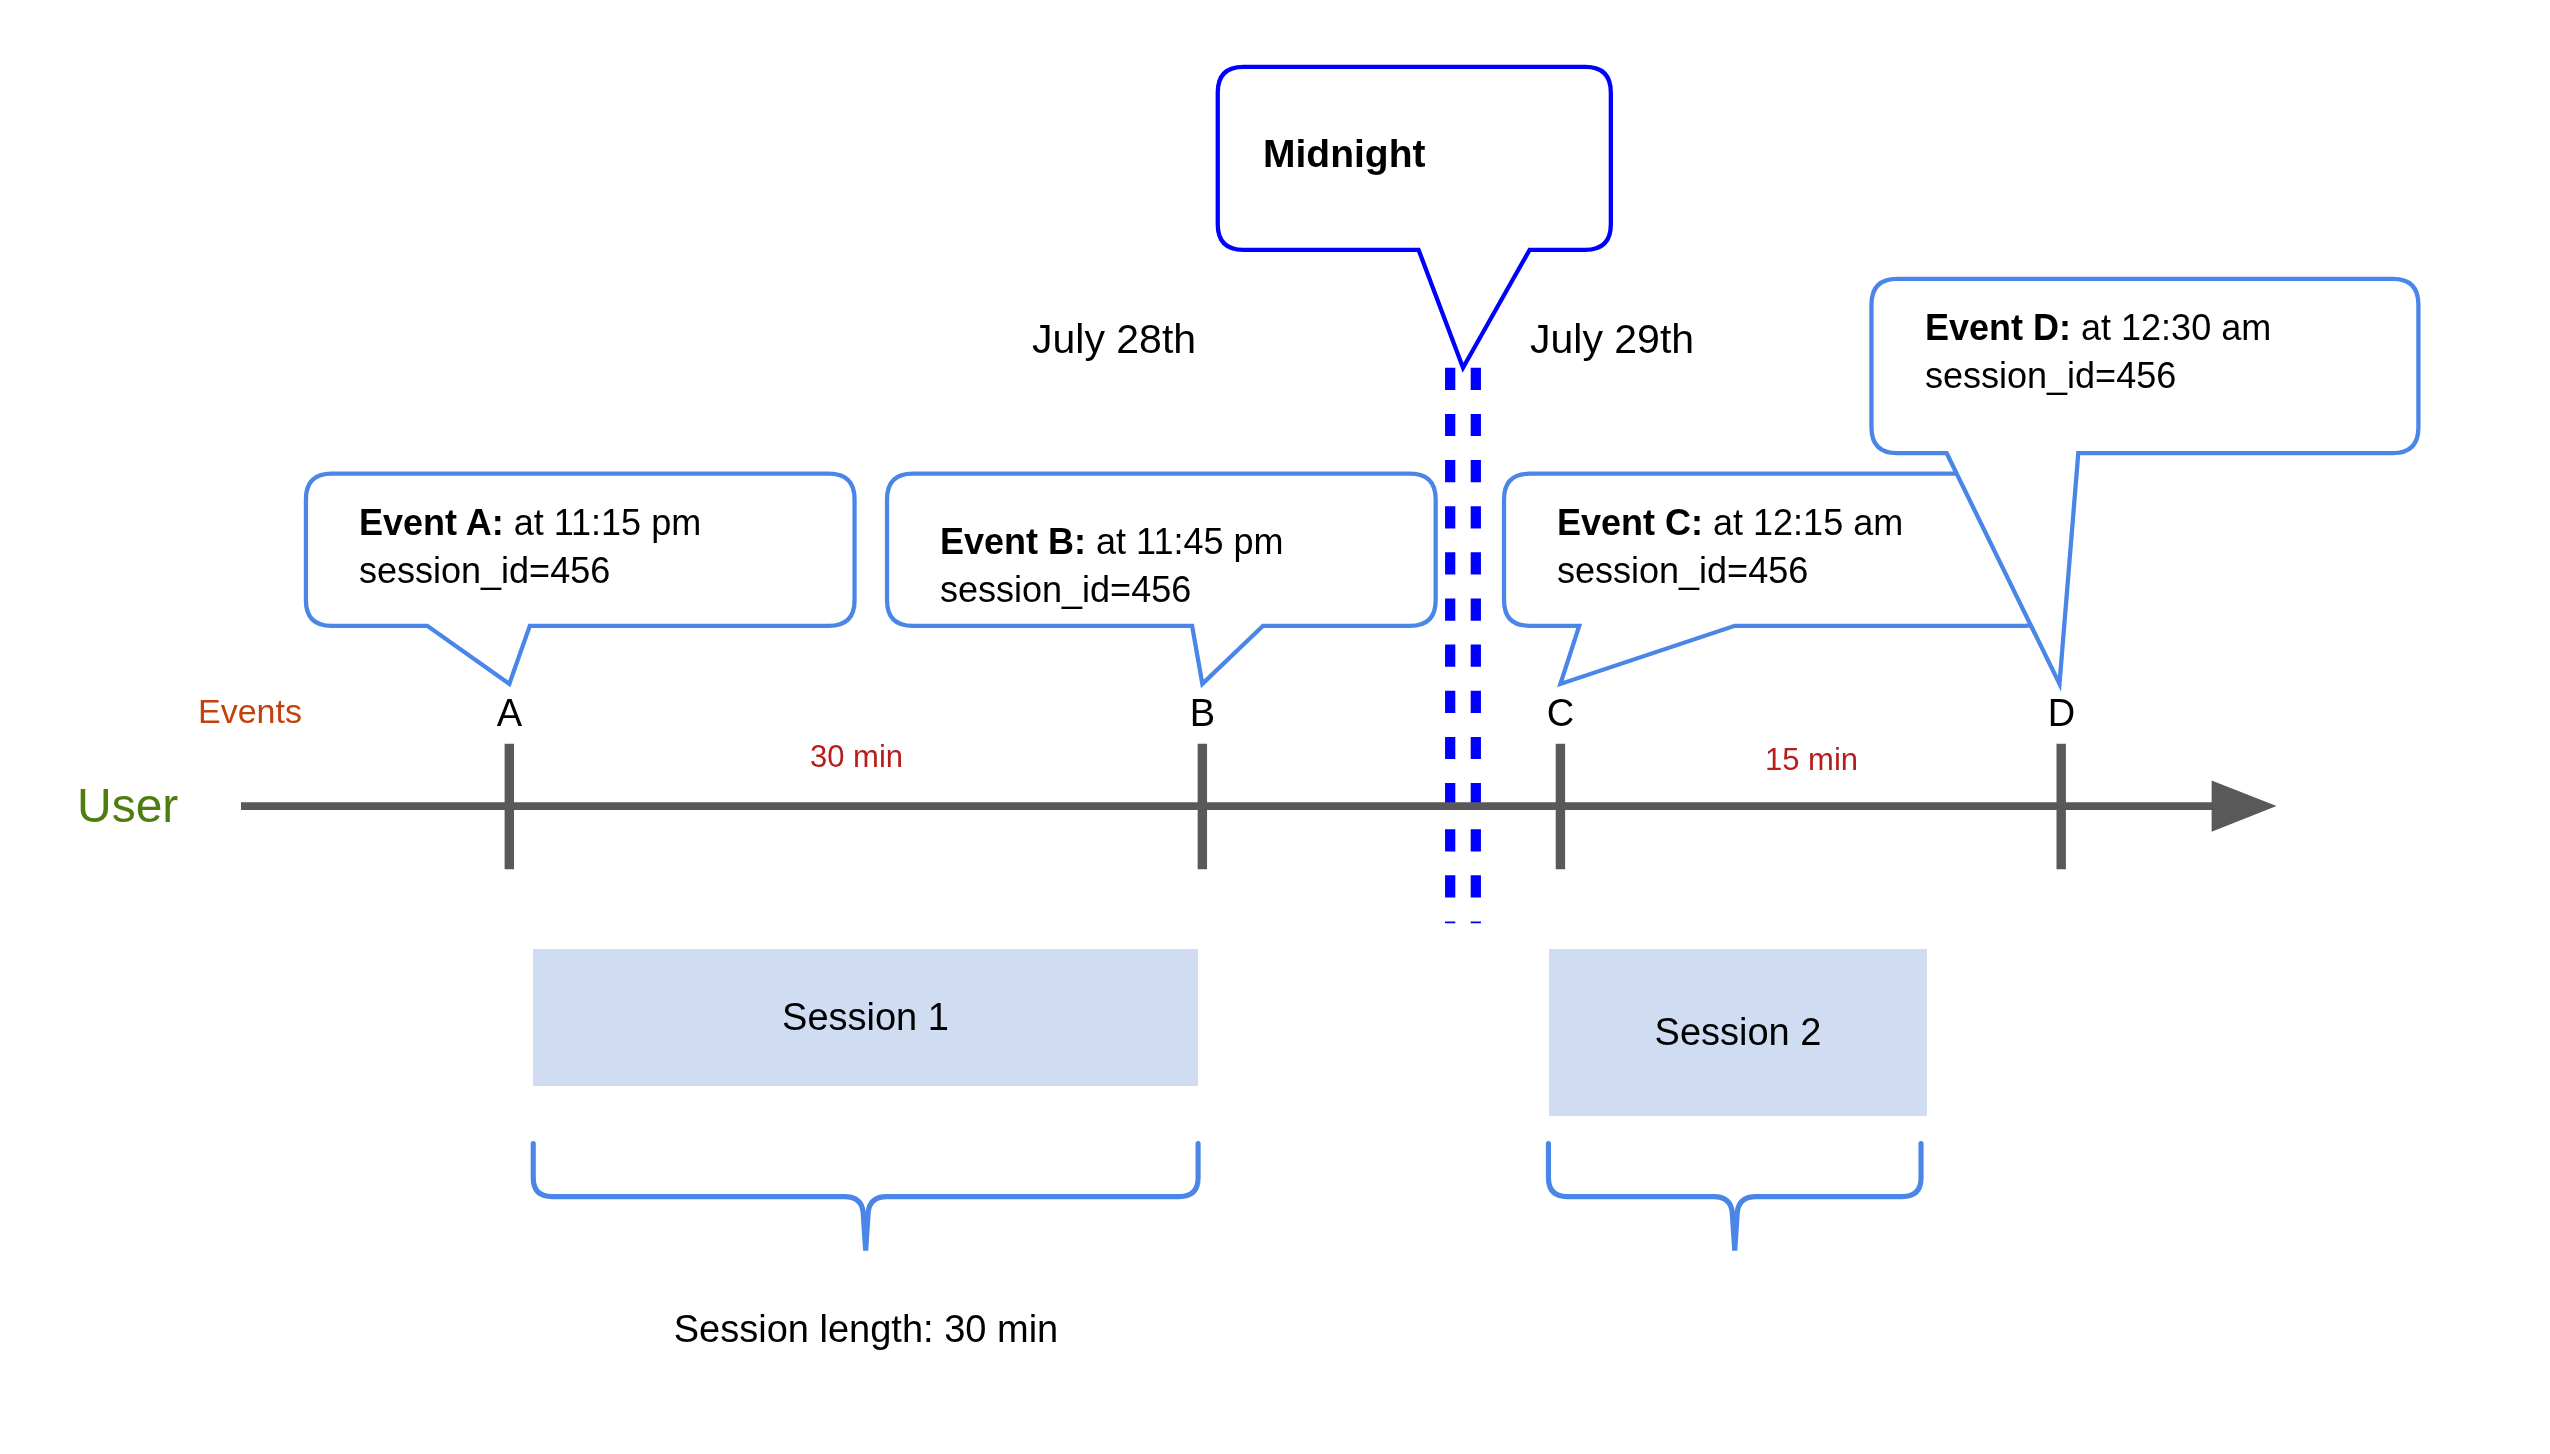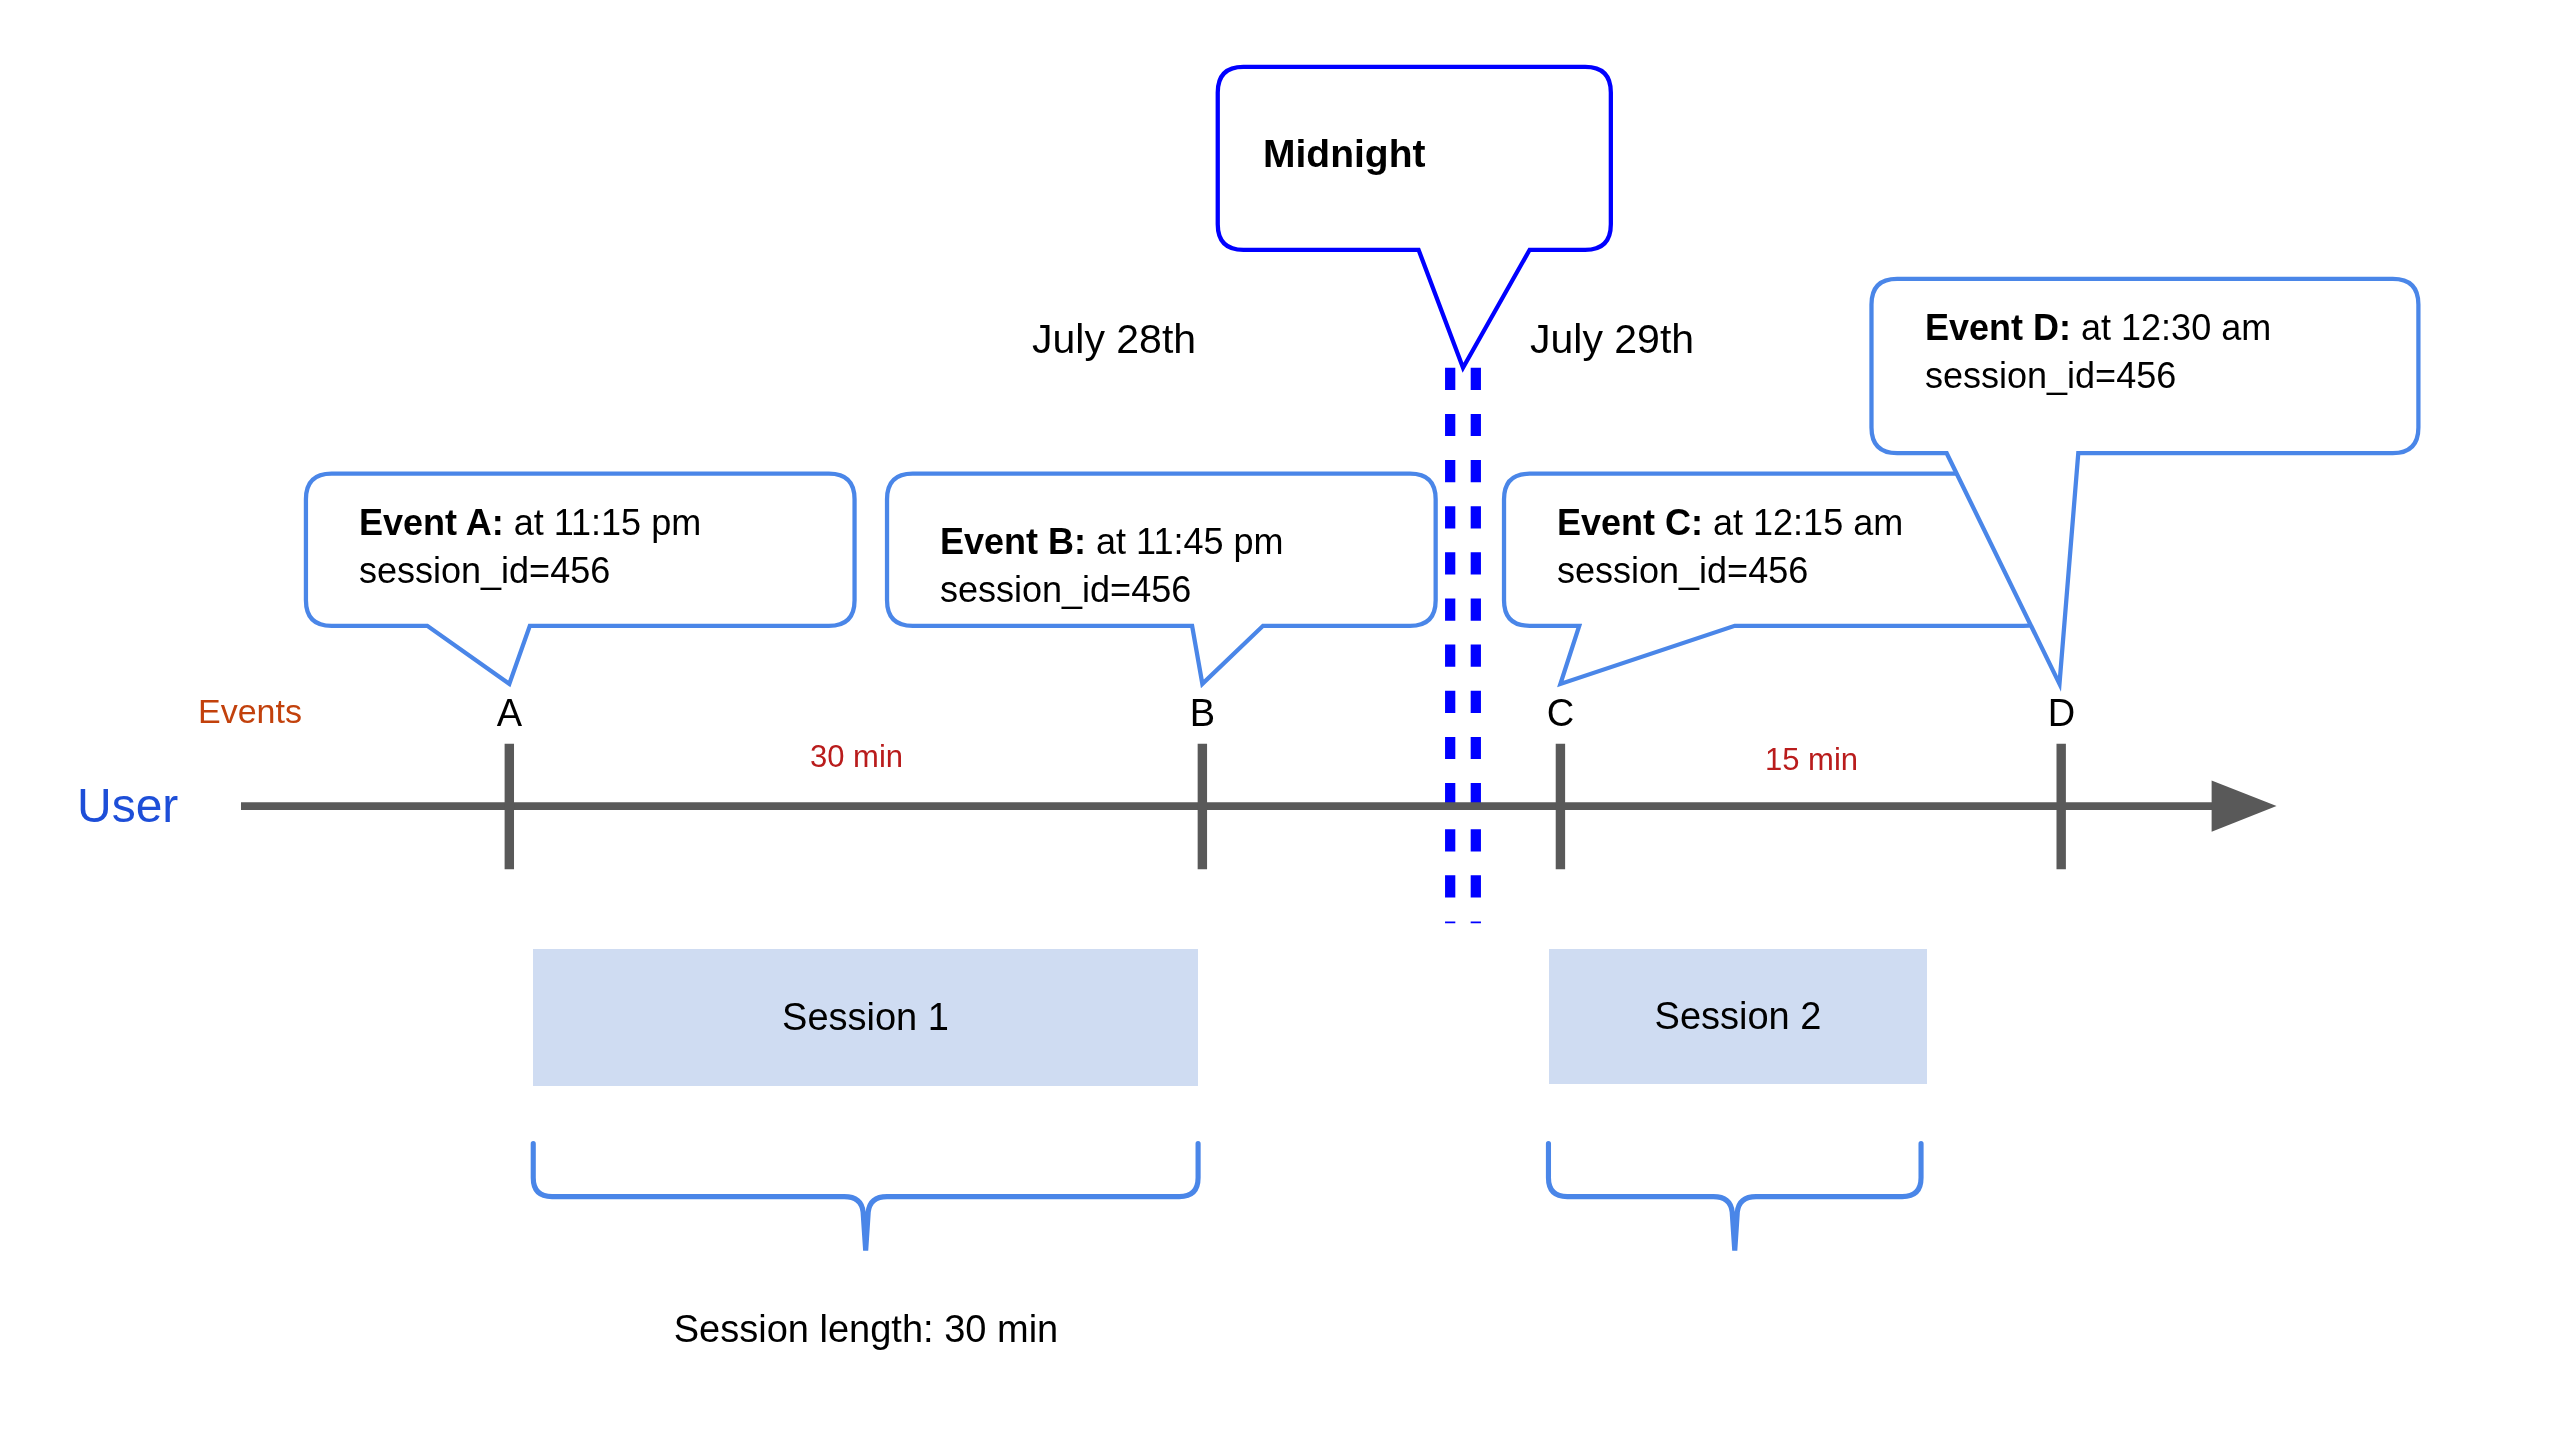--- a/index.html
+++ b/index.html
@@ -44,21 +44,21 @@
   .date-label {
     position: absolute;
     font-size: 41px;
     color: #000000;
     white-space: nowrap;
     text-align: right;
   }
   .axis-name {
     position: absolute;
     font-size: 48px;
-    color: #1d4ed8;
+    color: #4d7c0f;
     white-space: nowrap;
   }
   .events-name {
     position: absolute;
     font-size: 34px;
     color: #c2410c;
     white-space: nowrap;
   }
   .marker-label {
     position: absolute;
@@ -236,20 +236,20 @@
   <div class="marker-label" style="left:1177px; top:692px; width:51px;">B</div>
   <div class="marker-label" style="left:1535px; top:692px; width:51px;">C</div>
   <div class="marker-label" style="left:2036px; top:692px; width:51px;">D</div>
 
   <div class="gap-label" style="left:771px; top:739px; width:171px;">30 min</div>
   <div class="gap-label" style="left:1726px; top:742px; width:171px;">15 min</div>
 
   <div class="session-box" style="left:533px; top:949px; width:665px; height:137px;">
     <span>Session 1</span>
   </div>
-  <div class="session-box" style="left:1549px; top:949px; width:378px; height:135px;">
+  <div class="session-box" style="left:1549px; top:949px; width:378px; height:167px;">
     <span>Session 2</span>
   </div>
 
   <div class="session-length" style="left:524px; top:1273px; width:684px;">Session length: 30 min</div>
 
 </div>
 
 
 </body></html>

